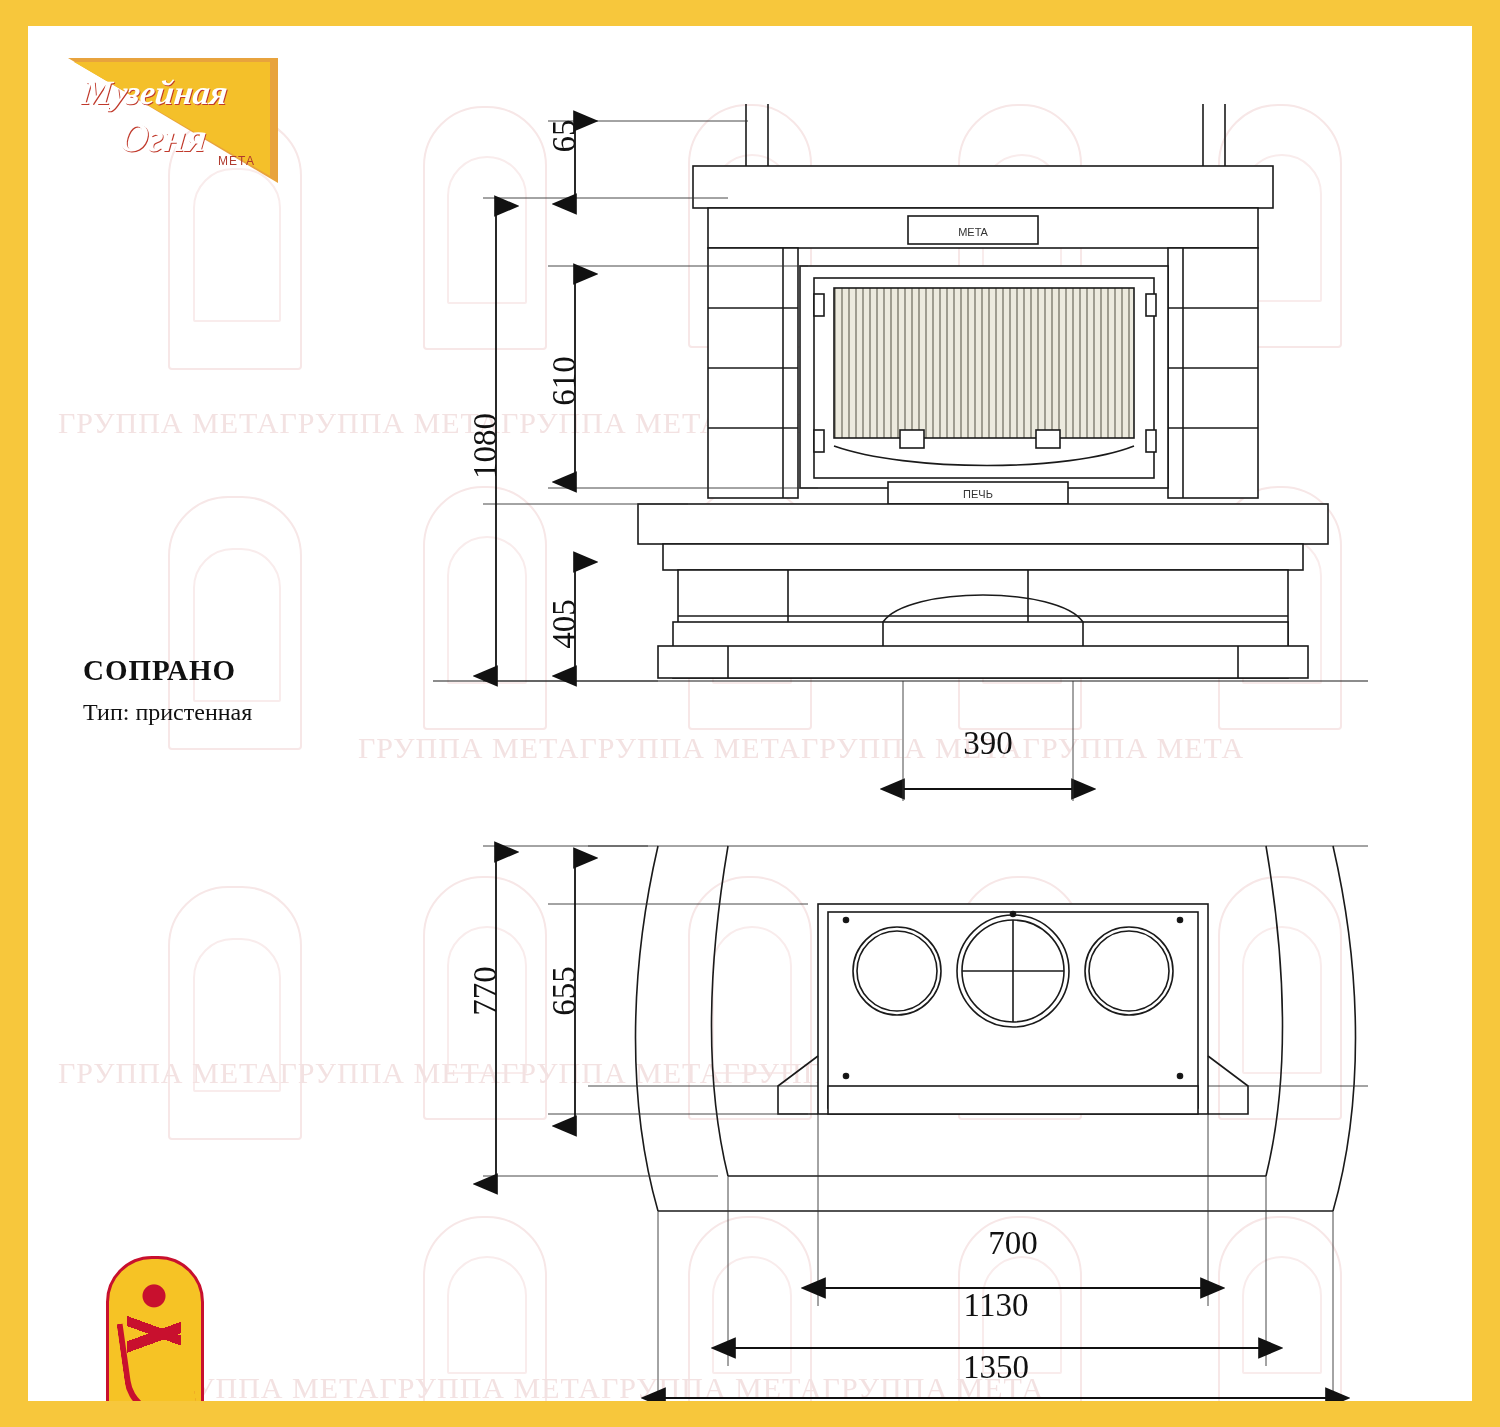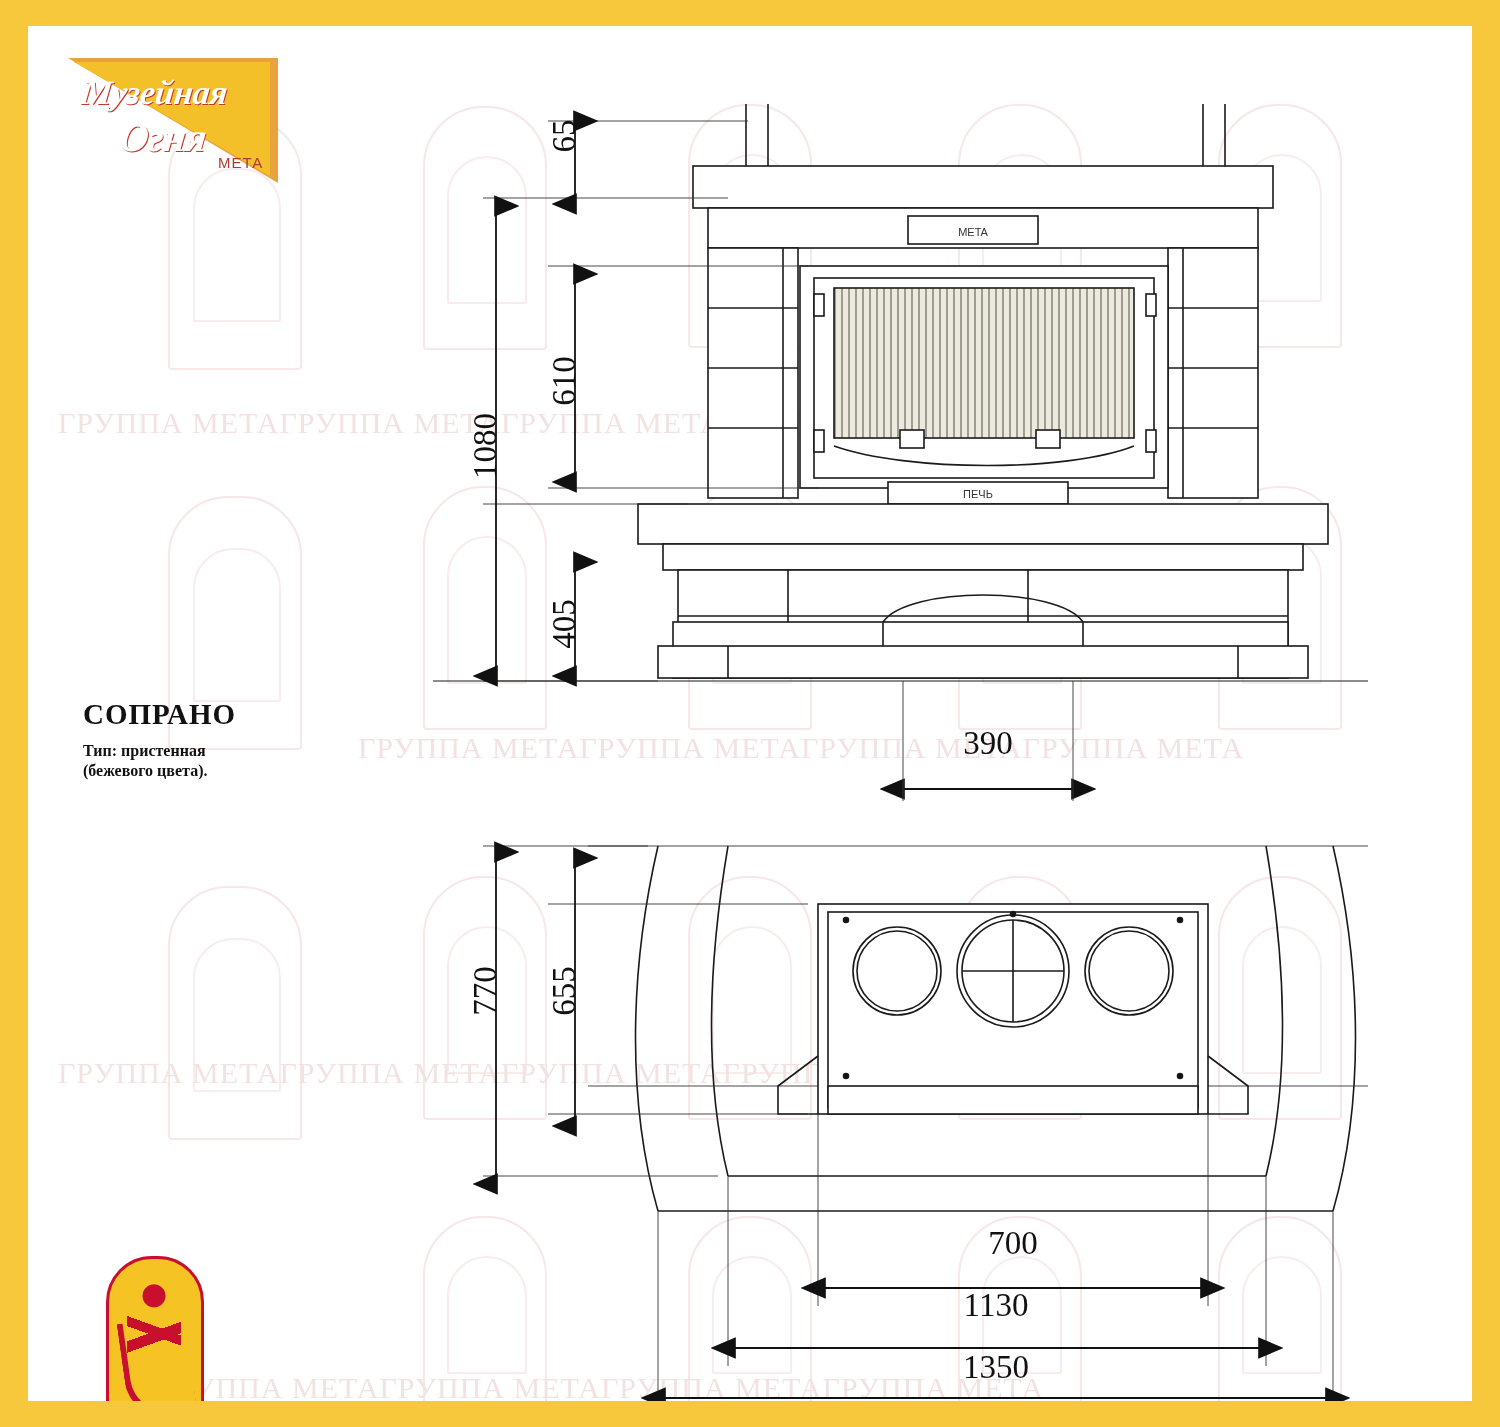--- a/index.html
+++ b/index.html
@@ -74,21 +74,21 @@
     font-family:"Liberation Serif", serif;
     font-style:italic;font-weight:bold;font-size:40px;
     color:#ffffff;
     text-shadow:1px 1px 0 #c0392b;
     transform:skewX(-6deg);
     white-space:nowrap;
   }
   .logo .word3{
     position:absolute;left:150px;top:96px;
     font-family:"Liberation Sans", sans-serif;
-    font-size:15px;color:#b03a2e;letter-spacing:1px;
+    font-size:12px;color:#b03a2e;letter-spacing:1px;
   }
   
   .emblem{
     position:absolute;left:78px;top:1230px;
     width:92px;height:165px;
     border:3px solid #c8102e;
     border-radius:46px 46px 3px 3px;
     background:#f6c325;
     overflow:hidden;
   }
@@ -100,23 +100,23 @@
       linear-gradient(20deg, transparent 0 55%, #c8102e 55% 62%, transparent 62%);
   }
   .emblem .swirl{
     position:absolute;left:14px;top:60px;width:62px;height:92px;
     border-left:6px solid #c8102e;
     border-bottom:6px solid #c8102e;
     border-radius:0 0 0 40px;
     transform:rotate(-8deg);
   }
   
-  .spec{position:absolute;left:55px;top:672px;width:420px;color:#111;}
+  .spec{position:absolute;left:55px;top:628px;width:420px;color:#111;}
   .spec .title{font-size:29px;font-weight:bold;letter-spacing:1px;margin-bottom:10px;}
-  .spec .line{font-size:16px;line-height:1.28;font-weight:bold;}
+  .spec .line{font-size:24px;line-height:1.28;}
   
   svg#drawing{position:absolute;left:0;top:0;width:1444px;height:1375px;}
   .dim{font-family:"Liberation Serif", serif;font-size:33px;fill:#111;}
   .dimv{font-family:"Liberation Serif", serif;font-size:33px;fill:#111;}
   .lbl{font-family:"Liberation Sans", sans-serif;font-size:11px;fill:#333;}
 </style>
 </head>
 <body>
 
 <div id="page">
@@ -156,21 +156,20 @@
     </div>
 
     <div class="emblem">
       <div class="fig"></div>
       <div class="swirl"></div>
     </div>
 
     <div class="spec">
       <div class="title">СОПРАНО</div>
       <div class="line">Тип: пристенная</div>
-      <div class="line">(бежевого цвета).</div>
     </div>
 
     <svg id="drawing" viewBox="0 0 1444 1375">
       <defs>
         <marker id="arrUp" markerWidth="12" markerHeight="14" refX="6" refY="13" orient="auto">
           <path d="M6,0 L12,14 L0,14 Z" fill="#111"></path>
         </marker>
         <marker id="arrDown" markerWidth="12" markerHeight="14" refX="6" refY="1" orient="auto">
           <path d="M6,14 L0,0 L12,0 Z" fill="#111"></path>
         </marker>

